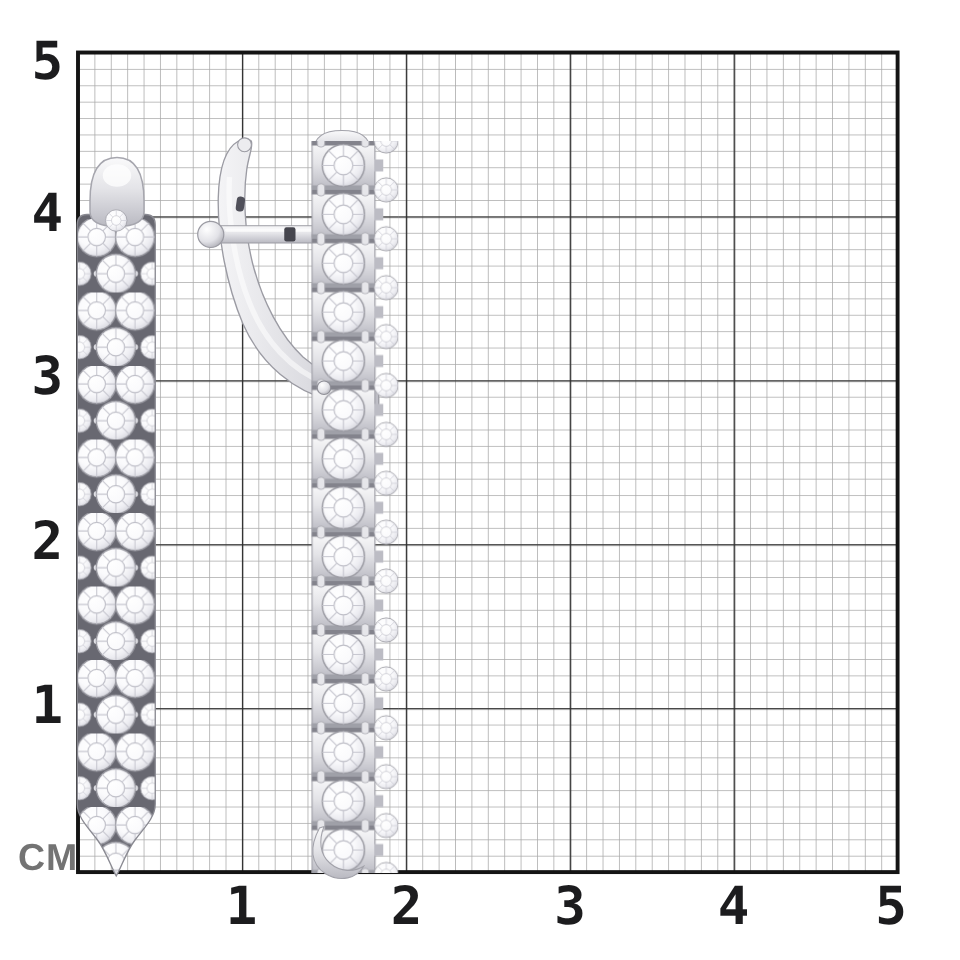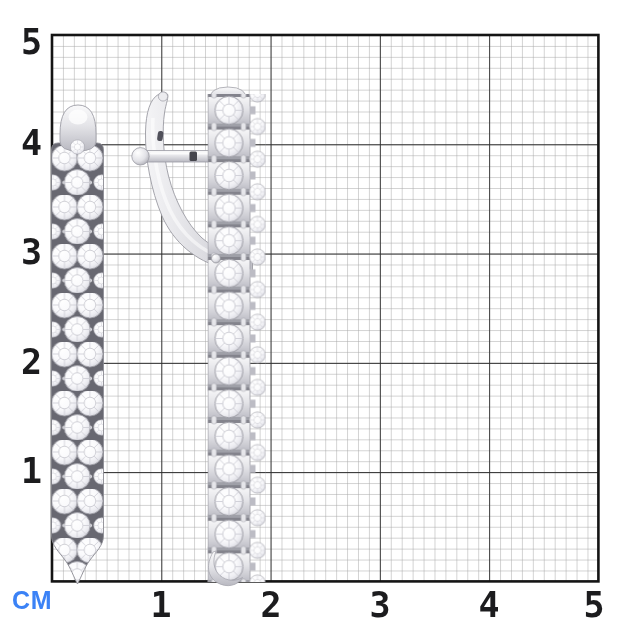--- a/index.html
+++ b/index.html
@@ -12,22 +12,22 @@
     position:absolute;left:0;width:42px;text-align:right;
     font:700 35px "DejaVu Sans Mono",monospace;color:#1c1c1e;
     transform:translateY(-52%);line-height:1;
   }
   .xlabel{
     position:absolute;top:588px;width:44px;text-align:center;
     font:700 35px "DejaVu Sans Mono",monospace;color:#1c1c1e;
     transform:translateX(-50%);line-height:1;
   }
   .unit-label{
-    position:absolute;left:12px;top:588px;width:52px;
-    font:700 25px "Liberation Sans",sans-serif;color:#3b82f6;
+    position:absolute;left:12px;top:560px;width:52px;
+    font:700 25px "Liberation Sans",sans-serif;color:#737373;
     letter-spacing:1px;line-height:1;
   }
 </style>
 </head>
 <body>
 
 <div class="scene">
 
   <svg class="layer" width="640" height="640" viewBox="0 0 640 640">
     <defs>

